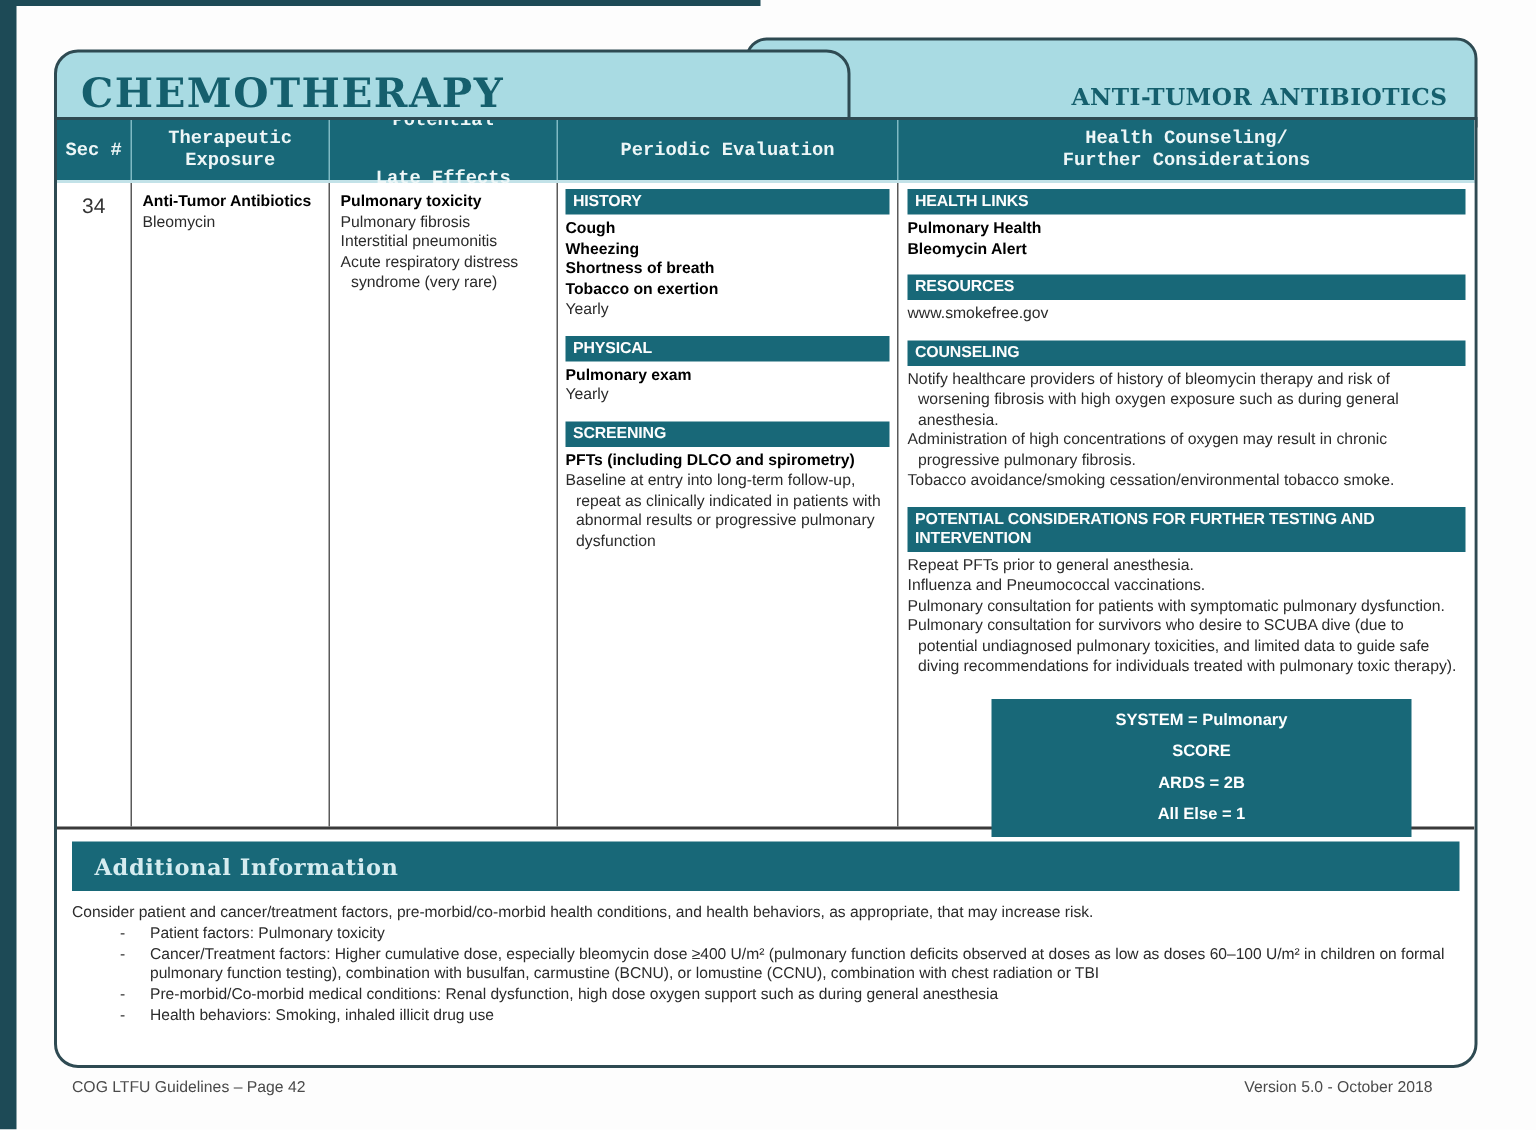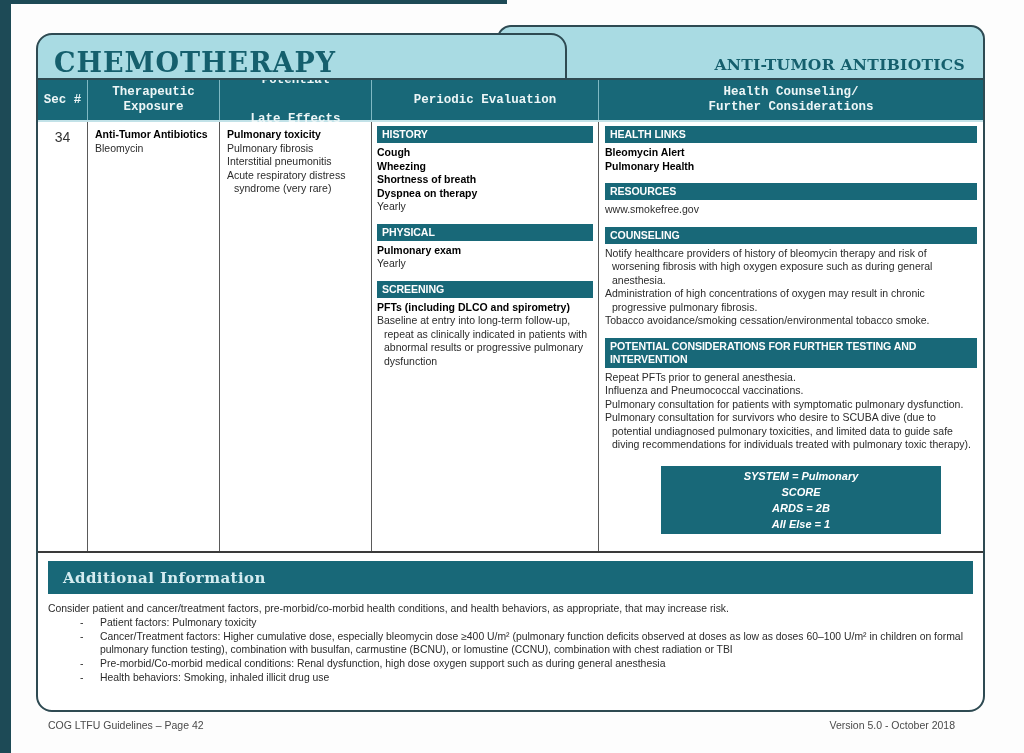--- a/index.html
+++ b/index.html
@@ -58,23 +58,23 @@
   .line { color:#2b2b2b; line-height:13.5px; }
   .hang { padding-left:7px; text-indent:-7px; }
 
   .banner {
     background:#186878; color:#fdfdfd; font-weight:bold; font-size:10.6px;
     line-height:13px; padding:2px 5px; margin-bottom:3px; letter-spacing:-0.1px;
   }
   .gap { margin-top:10px; }
 
   .score-box {
-    margin:14px 0 0 56px; width:280px; height:68px; background:#186878;
+    margin:14px 0 0 56px; width:280px; height:92px; background:#186878;
     display:flex; flex-direction:column; justify-content:space-evenly; align-items:center;
-    color:#fff; font-weight:bold; font-size:11px;font-style:italic;
+    color:#fff; font-weight:bold; font-size:11px;
   }
 
   .addl-banner {
     margin:8px 10px 0 10px; height:33px; background:#186878;
     display:flex; align-items:center; padding-left:15px; box-sizing:border-box;
   }
   .addl-title {
     font-family:"DejaVu Serif", serif; font-weight:bold; font-size:15px;
     color:#d5ecf0; letter-spacing:0.4px;
   }
@@ -140,36 +140,36 @@
       <div class="line hang">Pulmonary fibrosis</div>
       <div class="line hang">Interstitial pneumonitis</div>
       <div class="line hang">Acute respiratory distress syndrome (very rare)</div>
     </div>
 
     <div class="td td-eval c3">
       <div class="banner">HISTORY</div>
       <div class="bold-line">Cough</div>
       <div class="bold-line">Wheezing</div>
       <div class="bold-line">Shortness of breath</div>
-      <div class="bold-line">Dyspnea on therapy</div>
+      <div class="bold-line">Tobacco on exertion</div>
       <div class="line">Yearly</div>
 
       <div class="banner gap">PHYSICAL</div>
       <div class="bold-line">Pulmonary exam</div>
       <div class="line">Yearly</div>
 
       <div class="banner gap">SCREENING</div>
       <div class="bold-line">PFTs (including DLCO and spirometry)</div>
       <div class="line hang">Baseline at entry into long-term follow-up, repeat as clinically indicated in patients with abnormal results or progressive pulmonary dysfunction</div>
     </div>
 
     <div class="td td-health c4">
       <div class="banner">HEALTH LINKS</div>
+      <div class="bold-line">Pulmonary Health</div>
       <div class="bold-line">Bleomycin Alert</div>
-      <div class="bold-line">Pulmonary Health</div>
 
       <div class="banner gap">RESOURCES</div>
       <div class="line">www.smokefree.gov</div>
 
       <div class="banner gap">COUNSELING</div>
       <div class="line hang">Notify healthcare providers of history of bleomycin therapy and risk of worsening fibrosis with high oxygen exposure such as during general anesthesia.</div>
       <div class="line hang">Administration of high concentrations of oxygen may result in chronic progressive pulmonary fibrosis.</div>
       <div class="line hang">Tobacco avoidance/smoking cessation/environmental tobacco smoke.</div>
 
       <div class="banner gap">POTENTIAL CONSIDERATIONS FOR FURTHER TESTING AND INTERVENTION</div>

